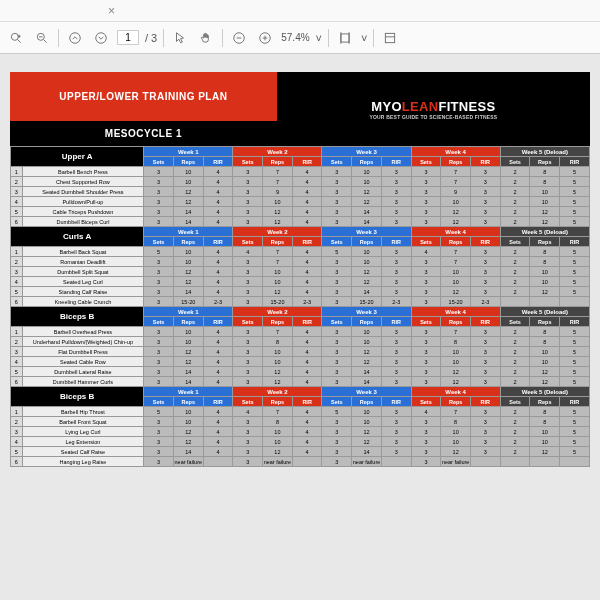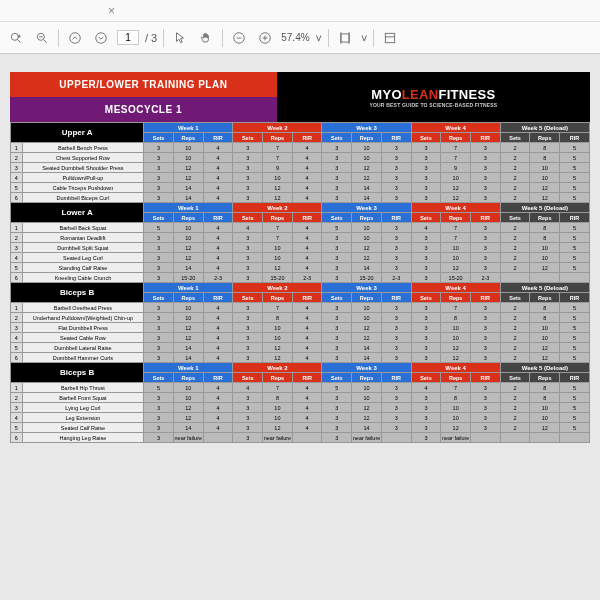--- a/index.html
+++ b/index.html
@@ -9,22 +9,22 @@
 .toolbar{height:32px;background:#fafafa;border-bottom:1px solid #ccc;display:flex;align-items:center;padding:0 6px;gap:6px;font-size:11px;color:#555}
 .toolbar .sep{width:1px;height:18px;background:#ccc}
 .toolbar svg{width:14px;height:14px;stroke:#666;fill:none;stroke-width:1.5}
 .toolbar .btn{padding:3px;display:flex;align-items:center;cursor:pointer}
 .toolbar input{width:22px;text-align:center;border:1px solid #ccc;font-size:10px;padding:1px}
 .toolbar .zoom{font-size:10px}
 .canvas{background:#e8e8e8;padding:18px 10px;height:546px;overflow:auto}
 .sheet{background:#fff;width:100%}
 .banner{display:flex}
 .banner-l{width:46%}
-.banner-l .t1{background:#d9301a;color:#fff;text-align:center;font-size:10px;font-weight:bold;padding:7px 0;letter-spacing:0.5px}
-.banner-l .t2{background:#701a75;color:#fff;text-align:center;font-size:10px;font-weight:bold;padding:7px 0;letter-spacing:0.5px}
+.banner-l .t1{background:#d9301a;color:#fff;text-align:center;font-size:10px;font-weight:bold;padding:19px 0;letter-spacing:0.5px}
+.banner-l .t2{background:#000000;color:#fff;text-align:center;font-size:10px;font-weight:bold;padding:7px 0;letter-spacing:0.5px}
 .banner-r{width:54%;background:#000;color:#fff;display:flex;flex-direction:column;align-items:center;justify-content:center;font-weight:bold}
 .banner-r .l1{font-size:13px;letter-spacing:0.3px}
 .banner-r .l2{font-size:5px;letter-spacing:0.2px;color:#ccc}
 table{border-collapse:collapse;width:100%;table-layout:fixed}
 td,th{border:1px solid #999;font-size:5.5px;text-align:center;padding:1.5px 0;overflow:hidden;white-space:nowrap}
 .grp-hdr td.name{background:#000;color:#fff;font-weight:bold;font-size:8px;padding:2px 15px}
 .wk{color:#fff;font-weight:bold;font-size:6px}
 .wk1{background:#2a6fd6}.wk2{background:#d9301a}.wk3{background:#2a6fd6}.wk4{background:#d9301a}.wk5{background:#444}
 .sub td{color:#fff;font-weight:bold;font-size:5.5px}
 .sub .c1{background:#2a6fd6}.sub .c2{background:#d9301a}.sub .c3{background:#2a6fd6}.sub .c4{background:#d9301a}.sub .c5{background:#444}
@@ -282,21 +282,21 @@
             <td class="v">14</td>
             <td class="v">3</td>
             <td class="v">3</td>
             <td class="v">12</td>
             <td class="v">3</td>
             <td class="v">2</td>
             <td class="v">12</td>
             <td class="v">5</td>
           </tr>
           <tr class="grp-hdr">
-            <td class="name" colspan="2" rowspan="2">Lower A</td>
+            <td class="name" colspan="2" rowspan="2">Curls A</td>
             <td colspan="3" class="wk wk1">Week 1</td>
             <td colspan="3" class="wk wk2">Week 2</td>
             <td colspan="3" class="wk wk3">Week 3</td>
             <td colspan="3" class="wk wk4">Week 4</td>
             <td colspan="3" class="wk wk5">Week 5 (Deload)</td>
           </tr>
           <tr class="sub">
             <td class="c1">Sets</td>
             <td class="c1">Reps</td>
             <td class="c1">RIR</td>

